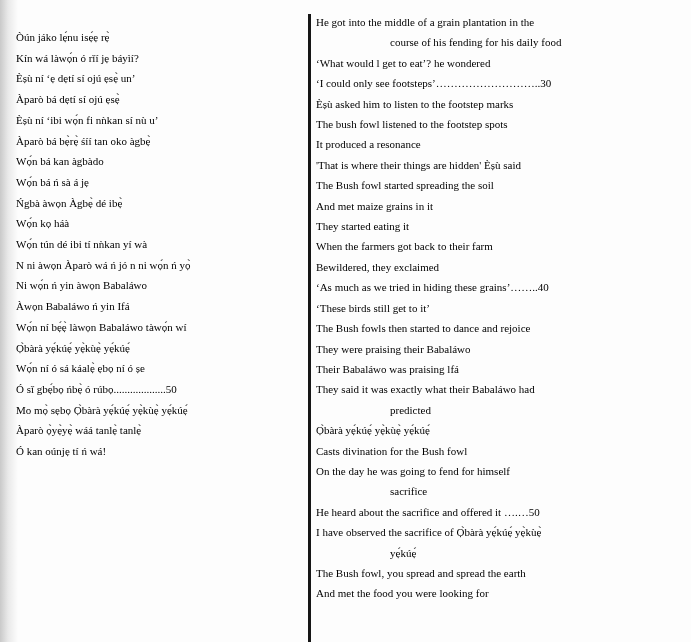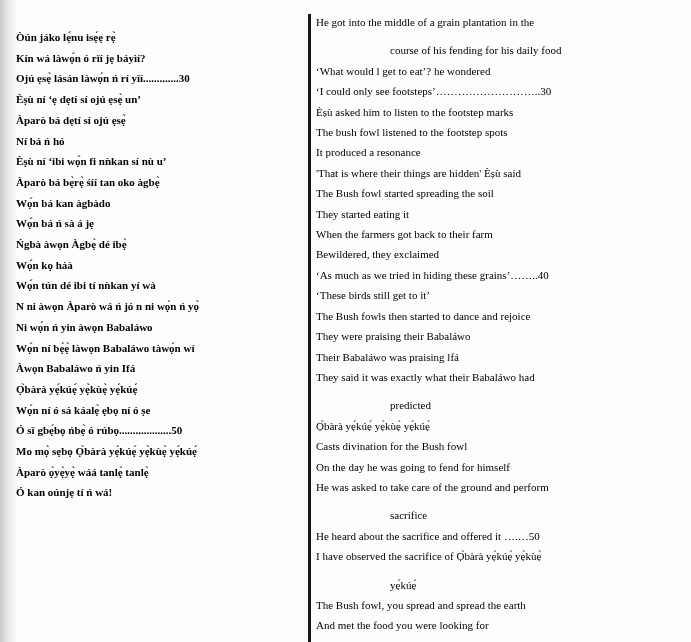--- a/index.html
+++ b/index.html
@@ -35,91 +35,87 @@
   .col {
     position: absolute;
     font-size: 11px;
     white-space: nowrap;
   }
   .col-left {
     left: 16px;
     top: 27px;
     width: 290px;
     line-height: 20.7px;
-    font-weight: bold;
   }
   .col-right {
     left: 316px;
     top: 12px;
     width: 372px;
     line-height: 20.4px;
   }
   .line {
     height: auto;
   }
   .line.indent {
     padding-left: 74px;
-    margin-top: 8px;
   }
 </style>
 </head>
 <body>
 
 <div class="page">
   <div class="edge-shadow"></div>
   <div class="divider" style="background: rgb(22, 22, 22);"></div>
   <div class="col col-left" id="left-col">
       <div class="line">Òún jáko lẹ́nu isẹ́ẹ rẹ̀</div>
       <div class="line">Kín wá làwọ́n ó rǐí jẹ báyìí?</div>
-      <div class="line">Ojú ẹsẹ̀ lásán làwọ́n ń rí yǐí.............30</div>
       <div class="line">Èṣù ní ‘ẹ dẹtí sí ojú ẹsẹ̀ un’</div>
       <div class="line">Àparò bá dẹtí sí ojú ẹsẹ̀</div>
-      <div class="line">Ní bá ń hó</div>
       <div class="line">Èṣù ní ‘ibi wọ́n fi nǹkan sí nù u’</div>
       <div class="line">Àparò bá bẹ̀rẹ̀ śíí tan oko àgbẹ̀</div>
       <div class="line">Wọ́n bá kan àgbàdo</div>
       <div class="line">Wọ́n bá ń sà á jẹ</div>
       <div class="line">Ńgbà àwọn Àgbẹ̀ dé ibẹ̀</div>
       <div class="line">Wọ́n kọ háà</div>
       <div class="line">Wọ́n tún dé ibi tí nǹkan yí wà</div>
       <div class="line">N ni àwọn Àparò wá ń jó n ni wọ́n ń yọ̀</div>
       <div class="line">Ni wọ́n ń yin àwọn Babaláwo</div>
+      <div class="line">Àwọn Babaláwo ń yin Ifá</div>
       <div class="line">Wọ́n ní bẹ́ẹ̀ làwọn Babaláwo tàwọ́n wí</div>
-      <div class="line">Àwọn Babaláwo ń yin Ifá</div>
       <div class="line">Ọ̀bàrà yẹ́kúẹ́ yẹ̀kùẹ̀ yẹ́kúẹ́</div>
       <div class="line">Wọ́n ní ó sá káalẹ̀ ẹbọ ní ó ṣe</div>
       <div class="line">Ó sǐ gbẹ́bọ ńbẹ̀ ó rúbọ...................50</div>
       <div class="line">Mo mọ̀ sẹbọ Ọ̀bàrà yẹ́kúẹ́ yẹ̀kùẹ̀ yẹ́kúẹ́</div>
       <div class="line">Àparò ọ̀yẹ̀yẹ̀ wáá tanlẹ̀ tanlẹ̀</div>
       <div class="line">Ó kan oúnjẹ tí ń wá!</div>
     </div>
   <div class="col col-right" id="right-col">
       <div class="line">He got into the middle of a grain plantation in the</div>
       <div class="line indent">course of his fending for his daily food</div>
       <div class="line">‘What would l get to eat’? he wondered</div>
       <div class="line">‘I could only see footsteps’………………………..30</div>
       <div class="line">Èṣù asked him to listen to the footstep marks</div>
       <div class="line">The bush fowl listened to the footstep spots</div>
       <div class="line">It produced a resonance</div>
       <div class="line">'That is where their things are hidden' Èṣù said</div>
       <div class="line">The Bush fowl started spreading the soil</div>
+      <div class="line">And met maize grains in it</div>
       <div class="line">They started eating it</div>
       <div class="line">When the farmers got back to their farm</div>
       <div class="line">Bewildered, they exclaimed</div>
       <div class="line">‘As much as we tried in hiding these grains’……..40</div>
       <div class="line">‘These birds still get to it’</div>
       <div class="line">The Bush fowls then started to dance and rejoice</div>
       <div class="line">They were praising their Babaláwo</div>
       <div class="line">Their Babaláwo was praising lfá</div>
       <div class="line">They said it was exactly what their Babaláwo had</div>
       <div class="line indent">predicted</div>
       <div class="line">Ọ̀bàrà yẹ́kúẹ́ yẹ̀kùẹ̀ yẹ́kúẹ́</div>
       <div class="line">Casts divination for the Bush fowl</div>
       <div class="line">On the day he was going to fend for himself</div>
-      <div class="line">He was asked to take care of the ground and perform</div>
       <div class="line indent">sacrifice</div>
       <div class="line">He heard about the sacrifice and offered it ….…50</div>
       <div class="line">I have observed the sacrifice of Ọ̀bàrà yẹ́kúẹ́ yẹ̀kùẹ̀</div>
       <div class="line indent">yẹ́kúẹ́</div>
       <div class="line">The Bush fowl, you spread and spread the earth</div>
       <div class="line">And met the food you were looking for</div>
     </div>
 </div>
 
 </body></html>

